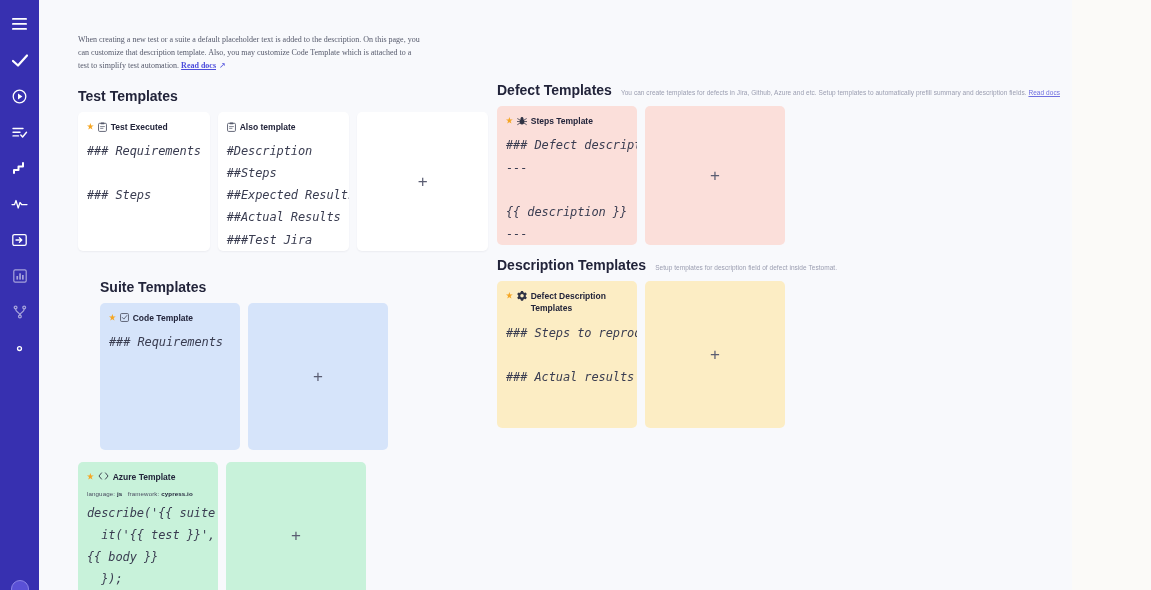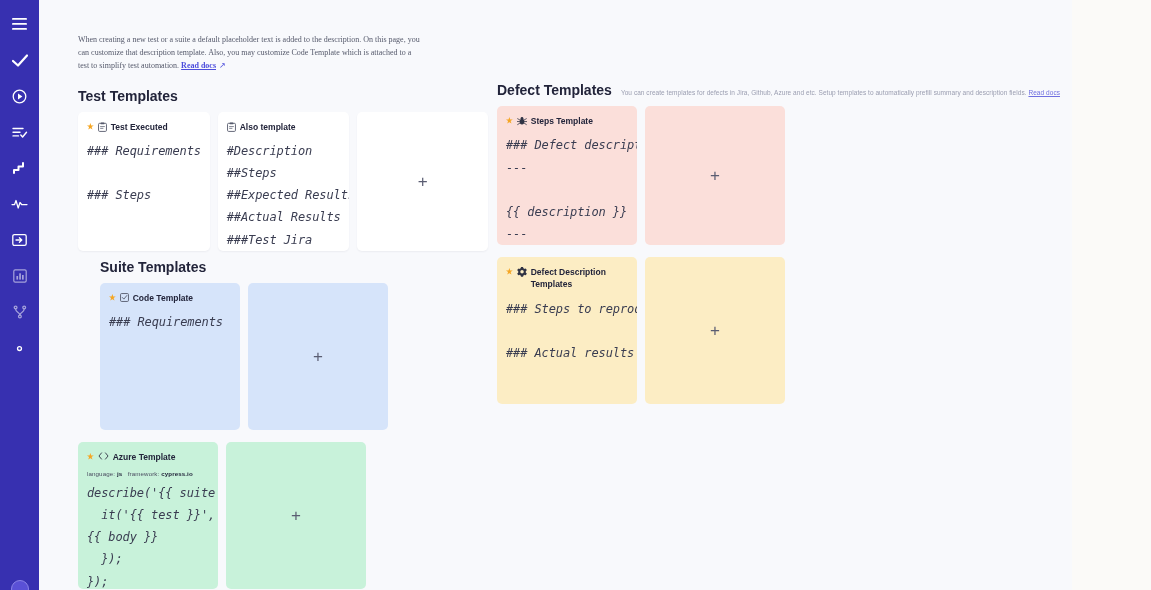--- a/index.html
+++ b/index.html
@@ -246,21 +246,21 @@
 ###Test Jira</div>
             </div>
 
             <div class="card white add">
               <span class="plus">+</span>
             </div>
 
           </div>
         </div>
 
-        <div class="grp" style="margin-top:8px;padding-left:22px;">
+        <div class="grp" style="margin-top:28px;padding-left:22px;">
           <div class="sec-head-row">
             <div class="sec-title">Suite Templates</div>
           </div>
           <div class="cards">
 
             <div class="card blue tall">
               <div class="card-head">
                 <span class="star">★</span>
                 <span class="hicon">
                   <svg width="9" height="9" viewBox="0 0 10 10">
@@ -362,20 +362,24 @@
             </div>
 
             <div class="card pink add">
               <span class="plus">+</span>
             </div>
 
           </div>
         </div>
 
         <div class="grp" style="margin-top:12px;">
+          <div class="sec-head-row">
+            <div class="sec-title">Description Templates</div>
+            <div class="sec-sub">Setup templates for description field of defect inside Testomat.</div>
+          </div>
           <div class="cards">
 
             <div class="card yellow tall">
               <div class="card-head">
                 <span class="star">★</span>
                 <span class="hicon">
                   <svg width="10" height="10" viewBox="0 0 12 12">
                       <path fill="#2f3344" d="M11.1 7.05l-.95-.55c.06-.33.09-.66.09-1s-.03-.67-.09-1l.95-.55a.45.45 0 00.18-.6l-.9-1.56a.45.45 0 00-.58-.19l-.95.48a4.6 4.6 0 00-1.7-.99L6.98.1A.45.45 0 006.53-.3H4.72a.45.45 0 00-.45.4l-.17 1.04a4.6 4.6 0 00-1.7.99l-.95-.48a.45.45 0 00-.58.19L-.03 3.4a.45.45 0 00.18.6l.95.55c-.06.33-.09.66-.09 1s.03.67.09 1l-.95.55a.45.45 0 00-.18.6l.9 1.56a.45.45 0 00.58.19l.95-.48c.49.44 1.07.78 1.7.99l.17 1.04c.03.23.22.4.45.4h1.81c.23 0 .42-.17.45-.4l.17-1.04a4.6 4.6 0 001.7-.99l.95.48a.45.45 0 00.58-.19l.9-1.56a.45.45 0 00-.18-.6zM5.63 7.6a2.1 2.1 0 110-4.2 2.1 2.1 0 010 4.2z" transform="translate(0.4,0.3)"></path>
                     </svg>
                 </span>

